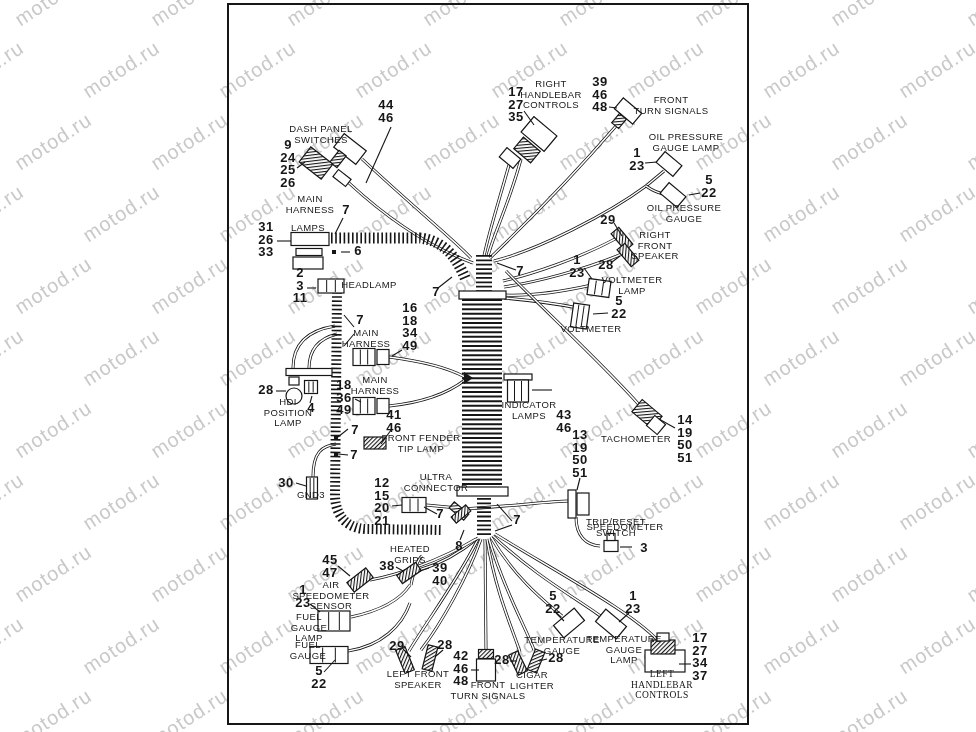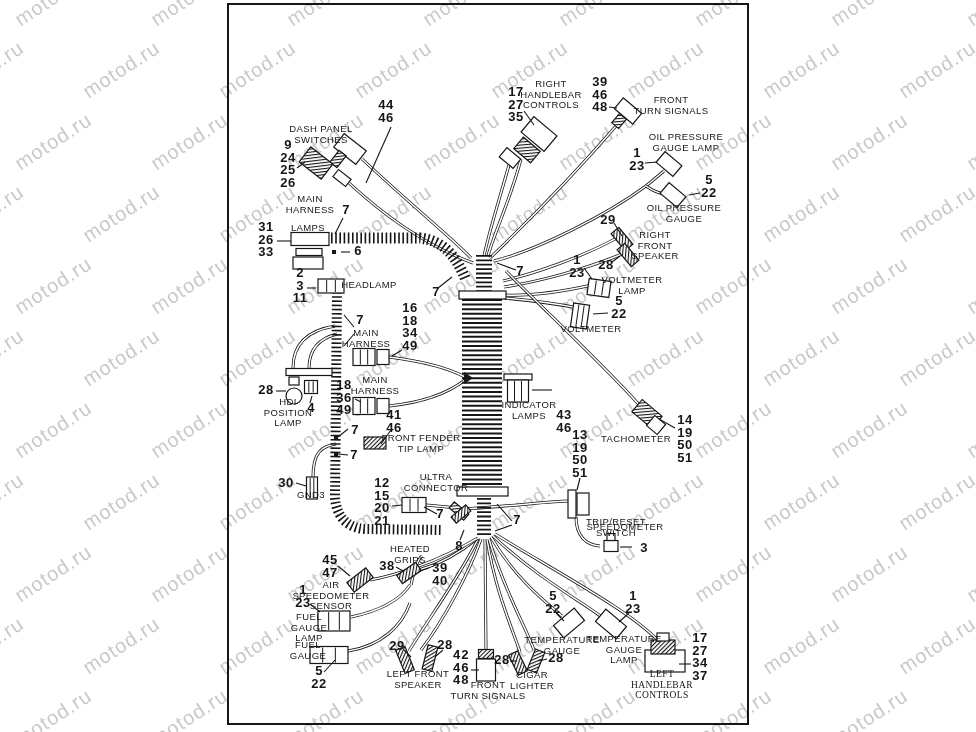--- a/index.html
+++ b/index.html
@@ -490,21 +490,21 @@
 47</div>
       <div class="lbl num" style="left: 387px; top: 560px;">38</div>
       <div class="lbl num" style="left: 440px; top: 562px;">39
 40</div>
       <div class="lbl num" style="left: 303px; top: 584px;">1
 23</div>
       <div class="lbl num" style="left: 319px; top: 665px;">5
 22</div>
       <div class="lbl num" style="left: 397px; top: 640px;">29</div>
       <div class="lbl num" style="left: 445px; top: 639px;">28</div>
-      <div class="lbl num" style="left: 461px; top: 650px; font-family: Liberation Mono, monospace;">42
+      <div class="lbl num" style="left: 461px; top: 650px;">42
 46
 48</div>
       <div class="lbl num" style="left: 502px; top: 654px;">28</div>
       <div class="lbl num" style="left: 556px; top: 652px;">28</div>
       <div class="lbl num" style="left: 553px; top: 590px;">5
 22</div>
       <div class="lbl num" style="left: 633px; top: 590px;">1
 23</div>
       <div class="lbl num" style="left: 700px; top: 632px;">17
 27

